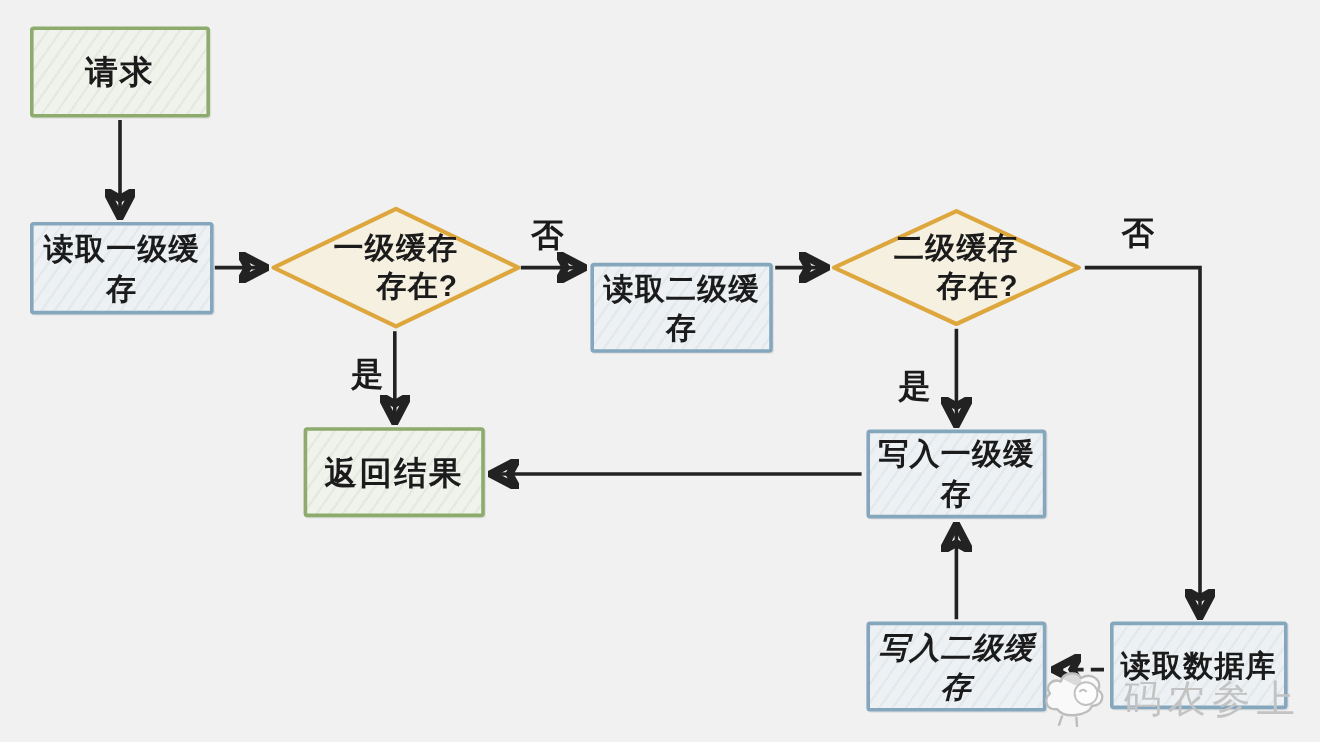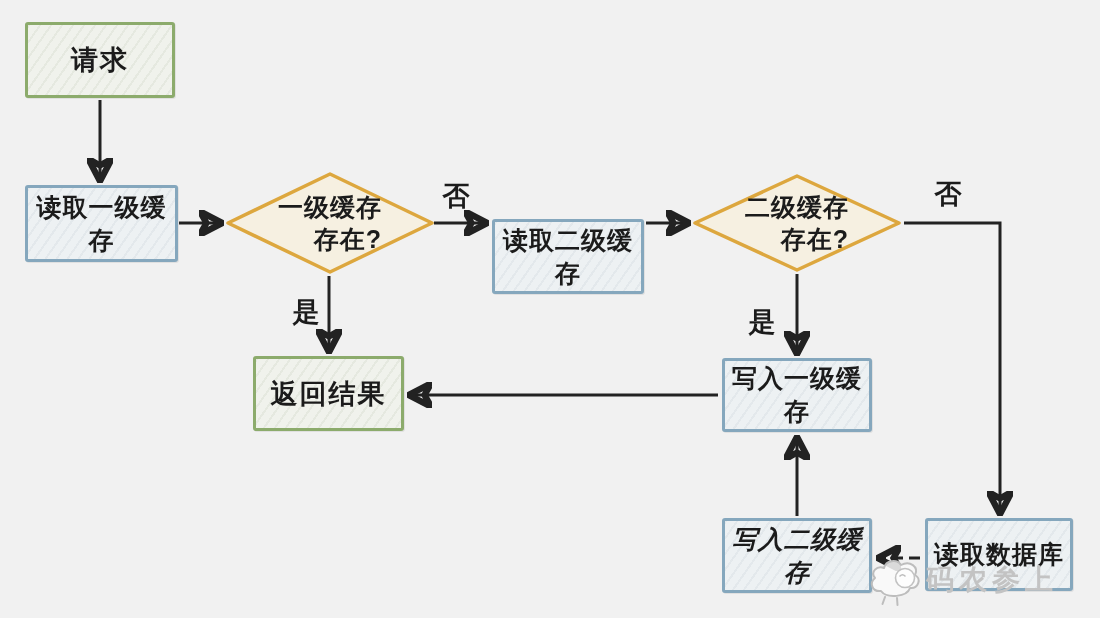--- a/index.html
+++ b/index.html
@@ -56,22 +56,22 @@
     pointer-events:none;
   }
   #arrows path,#arrows polyline{
     fill:none;stroke:var(--arrow_color,#222);stroke-width:3;
   }
   #watermark{
     position:absolute;left:866px;top:548px;width:220px;height:64px;
     z-index:5;
   }
   #watermark .wm-text{
-    position:absolute;left:60px;top:13px;
-    font-size:28px;font-weight:700;letter-spacing:5px;
+    position:absolute;left:70px;top:13px;
+    font-size:32px;font-weight:400;letter-spacing:5px;
     color:var(--watermark_color,#c3c3c3);
   }
   #watermark .wm-icon{position:absolute;left:0;top:4px;}
 </style>
 </head>
 <body>
 
 <div id="canvas">
 
   <svg id="arrows" width="1100" height="618" viewBox="0 0 1100 618">

